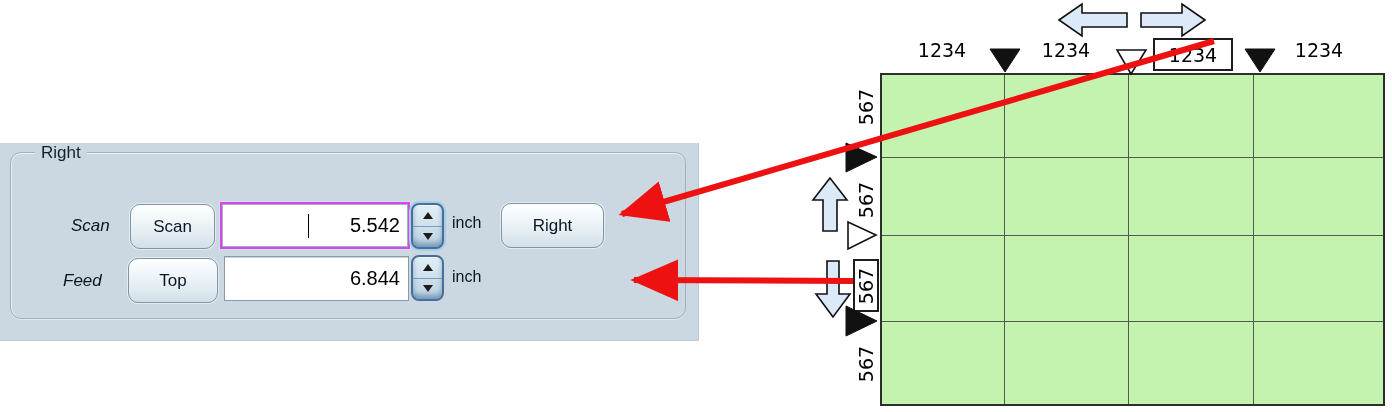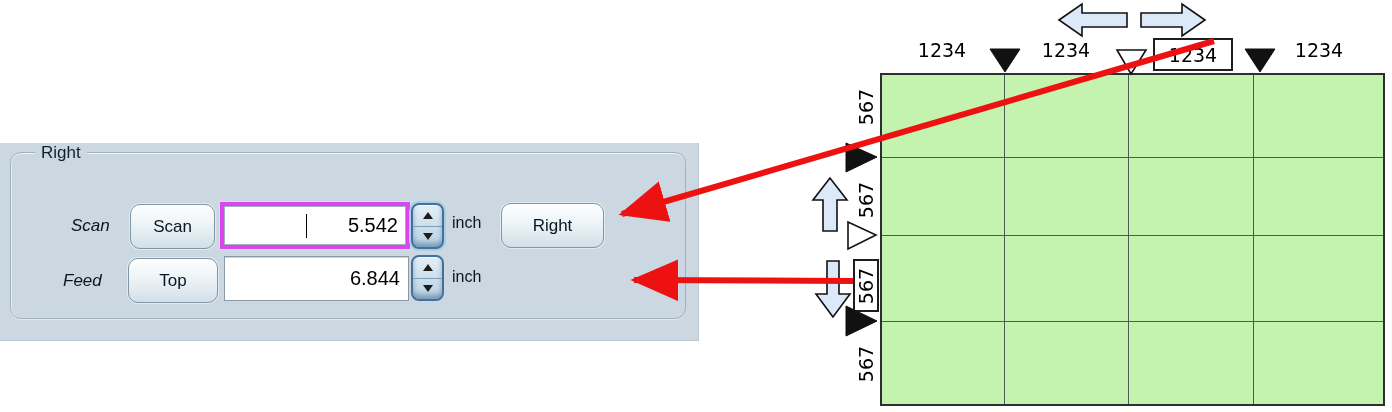--- a/index.html
+++ b/index.html
@@ -15,21 +15,21 @@
   .gb-title{position:absolute;left:24px;top:-10px;padding:0 6px;background:#cbd8e1;
             color:#10202c;font-size:17px;line-height:20px;}
   .rowlabel{position:absolute;color:#0b151f;font-size:17px;font-style:italic;}
   .btn{position:absolute;display:flex;align-items:center;justify-content:center;
        background:linear-gradient(180deg,#fdfeff 0%,#eff5f8 40%,#dde8ee 78%,#d2dfe7 100%);
        border:1px solid #8096a4;border-radius:10px;color:#0c1622;font-size:17px;
        box-shadow:0 0 0 1px #e2ebf1, inset 0 1px 0 #ffffff;cursor:default;}
   .field{position:absolute;background:#ffffff;display:flex;align-items:center;
          justify-content:flex-end;padding-right:8px;box-sizing:border-box;
          font-size:20px;color:#000;}
-  .field.focused{border:4px solid #d946ef;box-shadow:0 0 0 1px #cde3f1, inset 0 0 0 1px #9eb0ba;gap:40px;}
+  .field.focused{border:2px solid #d946ef;box-shadow:0 0 0 1px #cde3f1, inset 0 0 0 1px #9eb0ba;gap:40px;}
   .field.plain{border:1px solid #8a9aa4;box-shadow:inset 0 1px 0 #c9d2d8;}
   .caret{display:inline-block;width:1px;height:24px;background:#000;margin-right:1px;}
   .spinner{position:absolute;width:33px;height:46px;border:2px solid #44709b;border-radius:8px;
            background:linear-gradient(180deg,#e3eff6,#b8d1e1);box-sizing:border-box;
            box-shadow:inset 0 -4px 5px rgba(22,64,110,.38), inset 0 1px 0 #f4f9fc;
            display:flex;flex-direction:column;}
   .spinner.focused{box-shadow:0 0 0 2px #a5cfe9, inset 0 -4px 5px rgba(22,64,110,.38), inset 0 1px 0 #f4f9fc;}
   .spin-btn{flex:1;display:flex;align-items:center;justify-content:center;cursor:default;}
   .spin-btn.up{border-bottom:1px solid #7d9cb8;}
   .tri-up{width:0;height:0;border-left:5px solid transparent;border-right:5px solid transparent;

